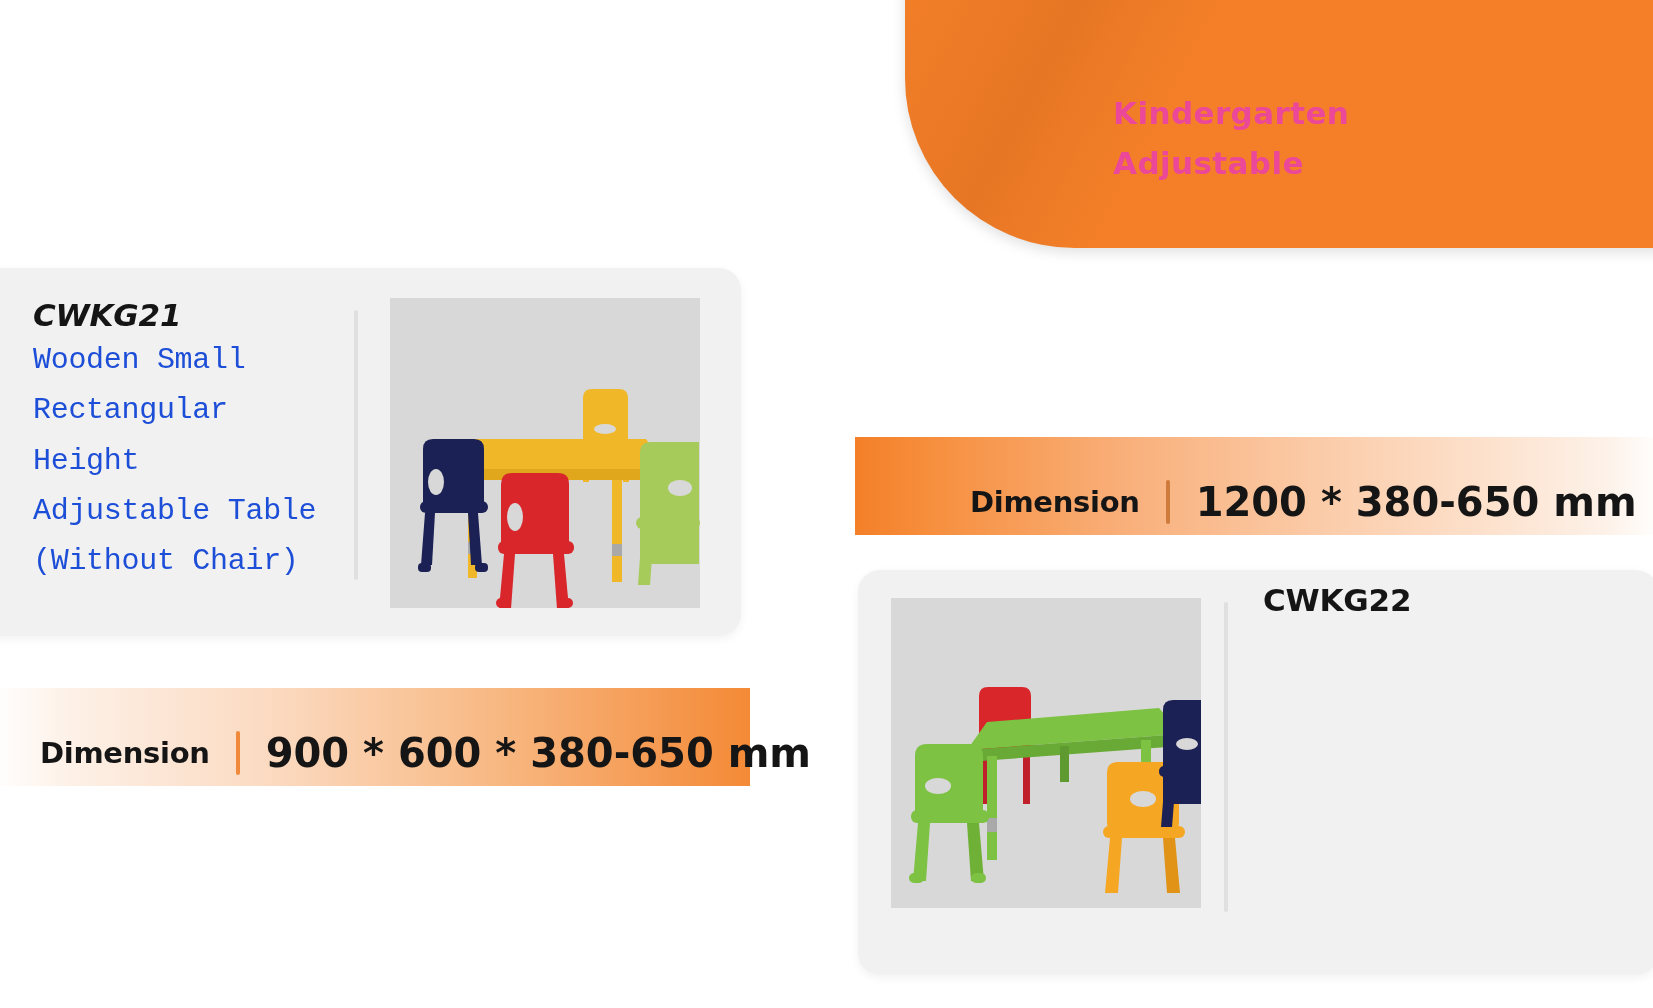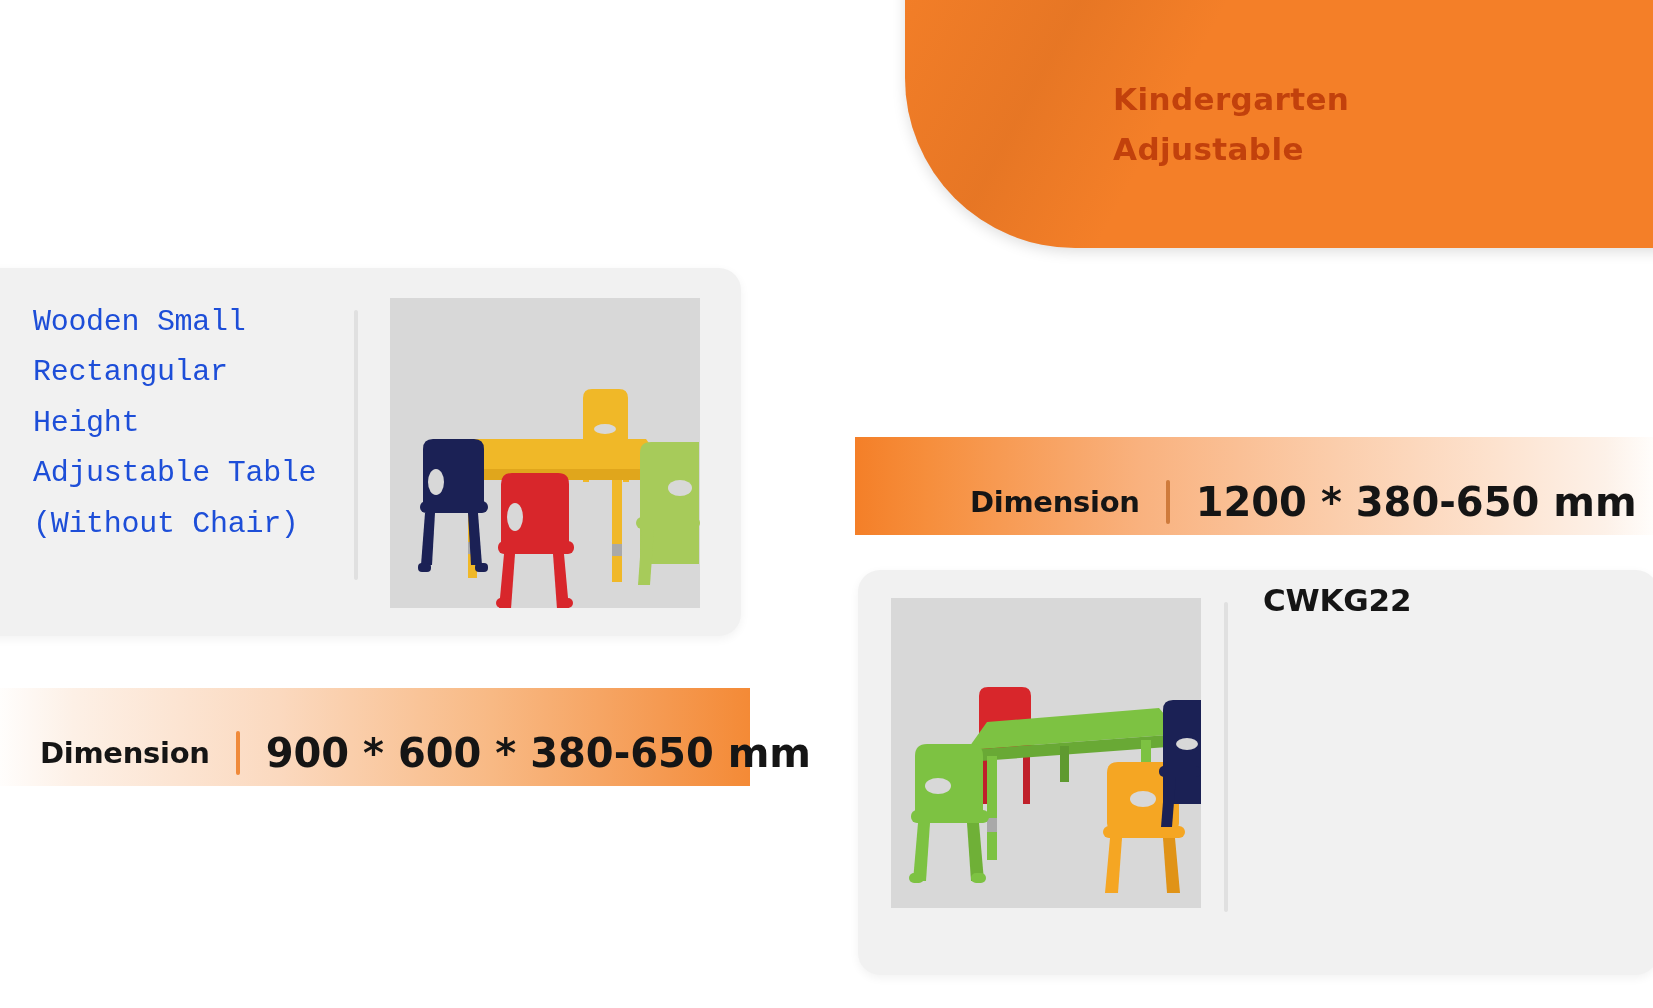--- a/index.html
+++ b/index.html
@@ -32,23 +32,23 @@
     top: -60px;
     width: 330px;
     height: 308px;
     background: linear-gradient(118deg, rgba(205,100,30,0.0) 0%, rgba(200,98,28,0.30) 42%, rgba(205,100,30,0.0) 72%);
     border-bottom-left-radius: 170px;
     pointer-events: none;
   }
   .header-title {
     position: absolute;
     left: 1113px;
-    top: 74px;
+    top: 88px;
     width: 420px;
-    color: #c2410c;
+    color: #ec4899;
     font-family: "DejaVu Sans", sans-serif;
     font-size: 31px;
     font-weight: bold;
     line-height: 1.62;
     letter-spacing: 0.4px;
   }
 
   
   .card {
     position: absolute;
@@ -200,20 +200,21 @@
 <div class="header-banner"></div>
 <div class="header-banner-shade"></div>
 <div class="header-title">
   <div>Kindergarten</div>
   <div>Adjustable</div>
 </div>
 
 <div class="card card-left">
 
   <div class="product-text">
+    <div class="sku">CWKG21</div>
     <div class="desc">Wooden Small Rectangular Height Adjustable Table (Without Chair)</div>
   </div>
 
   <div class="divider"></div>
 
   <div class="product-photo">
     <svg viewBox="0 0 310 310" xmlns="http://www.w3.org/2000/svg" aria-hidden="true">
       <rect x="0" y="0" width="310" height="310" fill="#D8D8D8"></rect>
 
       <g>

